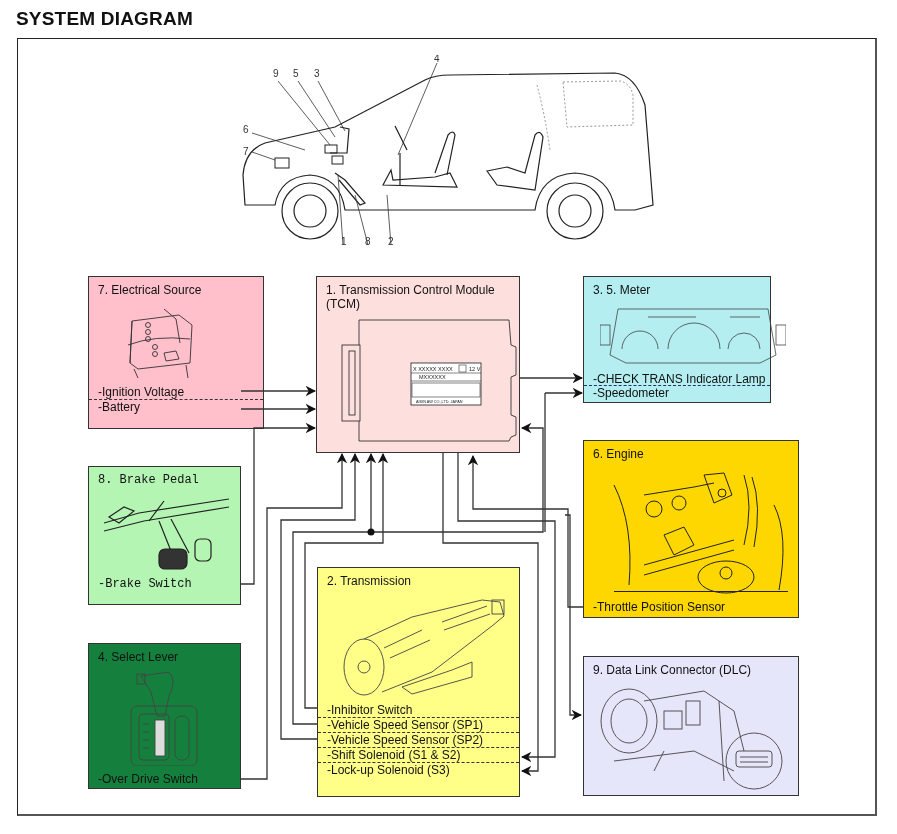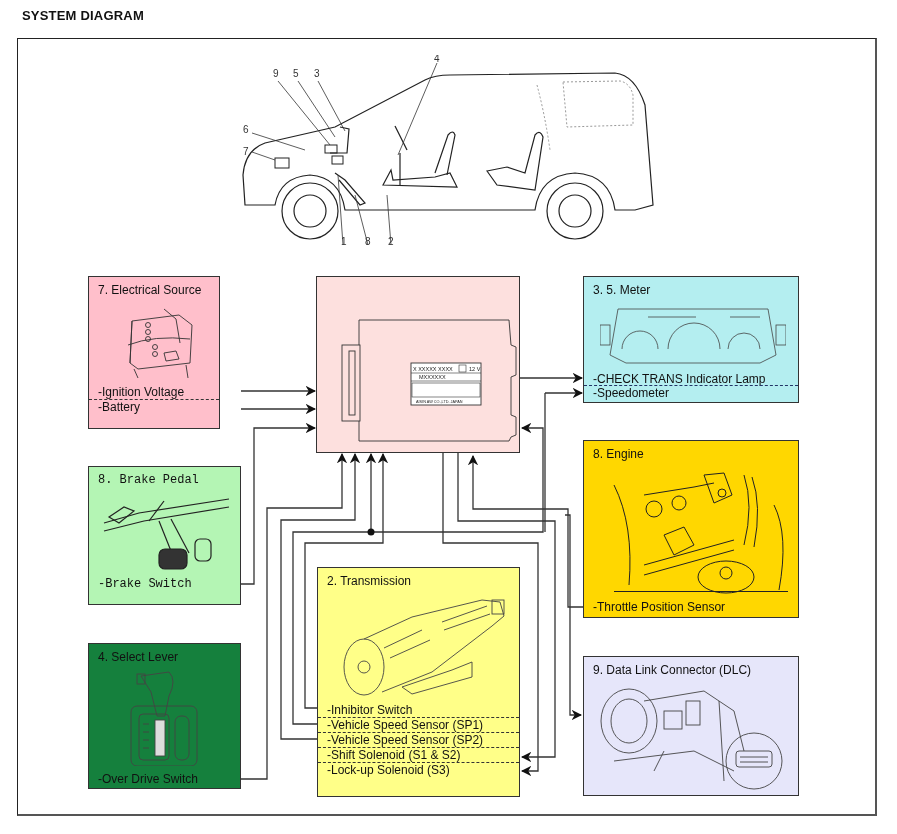--- a/index.html
+++ b/index.html
@@ -1,17 +1,17 @@
 <!DOCTYPE html>
 <html><head>
 <meta charset="utf-8">
 <style>
   html,body{margin:0;padding:0;background:#ffffff;}
   body{width:897px;height:834px;position:relative;overflow:hidden;font-family:"Liberation Sans",sans-serif;}
-  .title{position:absolute;left:16px;top:8px;font-weight:bold;font-size:13px;color:#111;letter-spacing:0.2px;margin-left:6px;}
+  .title{position:absolute;left:16px;top:8px;font-weight:bold;font-size:19px;color:#111;letter-spacing:0.2px;}
   .frame{position:absolute;left:17px;top:38px;width:860px;height:778px;border:1px solid #222;border-right:2px solid #555;border-bottom:2px solid #555;box-sizing:border-box;}
   .box{position:absolute;border:1px solid #333;box-sizing:border-box;font-size:12px;color:#111;}
   .box .head{position:absolute;left:9px;top:6px;line-height:14px;}
   .box .sig{position:absolute;left:9px;white-space:nowrap;line-height:14px;text-align:center;}
   .box .dash{position:absolute;left:0;right:0;border-top:1px dashed #333;height:0;}
   .box svg.ill{position:absolute;}
   svg.wires{position:absolute;left:0;top:0;}
   svg.car{position:absolute;left:235px;top:55px;}
   .num{font-size:10px;fill:#333;font-family:"Liberation Sans",sans-serif;}
 </style>
@@ -58,21 +58,21 @@
   <text class="num" x="58" y="22">5</text>
   <text class="num" x="79" y="22">3</text>
   <text class="num" x="199" y="7">4</text>
   <text class="num" x="8" y="78">6</text>
   <text class="num" x="8" y="100">7</text>
   <text class="num" x="106" y="190">1</text>
   <text class="num" x="130" y="190">8</text>
   <text class="num" x="153" y="190">2</text>
 </svg>
 
-<div class="box" style="left:88px;top:276px;width:132px;height:153px;background:#ffbfcb;">
+<div class="box" style="left:88px;top:276px;width:176px;height:153px;background:#ffbfcb;">
   <div class="head">7. Electrical Source</div>
   <svg class="ill" style="left:35px;top:26px" width="80" height="80">
     <g fill="none" stroke="#333" stroke-width="0.9">
       <path d="M8 18 L55 12 L68 22 L66 60 L14 66 L6 60 Z"></path>
       <path d="M6 60 L8 18"></path>
         <line x1="10" y1="66" x2="14" y2="75"></line>
         <line x1="62" y1="62" x2="64" y2="75"></line>
       <circle cx="24" cy="22" r="2.5"></circle>
         <circle cx="24" cy="29" r="2.5"></circle>
         <circle cx="24" cy="36" r="2.5"></circle>
@@ -82,39 +82,43 @@
       <path d="M4 42 Q30 32 66 36"></path>
         <path d="M40 6 L52 16 L56 40"></path>
     </g>
   </svg>
   <div class="sig" style="top:108px">-Ignition Voltage</div>
   <div class="dash" style="top:122px"></div>
   <div class="sig" style="top:123px">-Battery</div>
 </div>
 
 <div class="box" style="left:316px;top:276px;width:204px;height:177px;background:#fde0de;">
+  <div class="head">
+    <div>1. Transmission Control Module</div>
+    <div>(TCM)</div>
+  </div>
   <svg class="ill" style="left:22px;top:38px" width="180" height="135">
     <g fill="#fde0de" stroke="#333" stroke-width="0.9">
       <path d="M20 5 L170 5 L172 30 L177 32 L177 60 L172 62 L172 100 L177 102 L177 120 L172 122 L170 126 L20 126 Z"></path>
       <rect x="3" y="30" width="18" height="76"></rect>
       <rect x="10" y="36" width="6" height="64"></rect>
       <rect x="72" y="48" width="70" height="42" fill="#fff"></rect>
     </g>
     <line x1="72" y1="58" x2="142" y2="58" stroke="#333" stroke-width="0.6"></line>
     <line x1="72" y1="66" x2="142" y2="66" stroke="#333" stroke-width="0.6"></line>
     <rect x="73" y="68" width="68" height="14" fill="none" stroke="#333" stroke-width="0.6"></rect>
     <rect x="120" y="50" width="7" height="7" fill="none" stroke="#333" stroke-width="0.6"></rect>
     <text x="74" y="56" font-size="5.5" fill="#222" font-family="Liberation Sans, sans-serif">X XXXXX XXXX</text>
     <text x="130" y="56" font-size="5.5" fill="#222" font-family="Liberation Sans, sans-serif">12 V</text>
     <text x="80" y="64" font-size="5.5" fill="#222" font-family="Liberation Sans, sans-serif">MXXXXXX</text>
     <text x="77" y="88" font-size="3.8" fill="#222" font-family="Liberation Sans, sans-serif">AISIN AW CO.,LTD. JAPAN</text>
   </svg>
 </div>
 
-<div class="box" style="left:583px;top:276px;width:216px;height:127px;background:#b4eef0;">
+<div class="box" style="left:583px;top:276px;width:188px;height:127px;background:#b4eef0;">
   <div class="head">3. 5. Meter</div>
   <svg class="ill" style="left:16px;top:28px" width="186" height="62">
     <g fill="none" stroke="#444" stroke-width="0.8">
       <path d="M18 4 L168 4 L176 50 L160 58 L26 58 L10 50 Z"></path>
       <rect x="0" y="20" width="10" height="20"></rect>
         <rect x="176" y="20" width="10" height="20"></rect>
       <path d="M22 44 A18 18 0 1 1 58 44"></path>
       <path d="M68 44 A26 26 0 1 1 120 44"></path>
       <path d="M128 44 A16 16 0 1 1 160 44"></path>
       <line x1="48" y1="12" x2="96" y2="12"></line>
@@ -137,21 +141,21 @@
       <path d="M60 30 L72 60"></path>
         <path d="M72 28 L90 62"></path>
       <rect x="60" y="58" width="28" height="20" rx="6" fill="#333"></rect>
       <rect x="96" y="48" width="16" height="22" rx="5"></rect>
     </g>
   </svg>
   <div class="sig" style="top:110px">-Brake Switch</div>
 </div>
 
 <div class="box" style="left:583px;top:440px;width:216px;height:178px;background:#ffd700;">
-  <div class="head">8. Engine</div>
+  <div class="head">6. Engine</div>
   <svg class="ill" style="left:20px;top:24px" width="190" height="130">
     <g fill="none" stroke="#222" stroke-width="1">
       <path d="M10 20 Q30 60 25 120"></path>
       <path d="M40 30 L90 22 L110 18"></path>
         <circle cx="50" cy="44" r="8"></circle>
         <circle cx="75" cy="38" r="7"></circle>
       <path d="M100 10 L120 8 L128 30 L110 38 Z"></path>
         <circle cx="118" cy="28" r="4"></circle>
       <path d="M140 10 Q150 40 140 80"></path>
         <path d="M148 12 Q158 40 150 82"></path>

